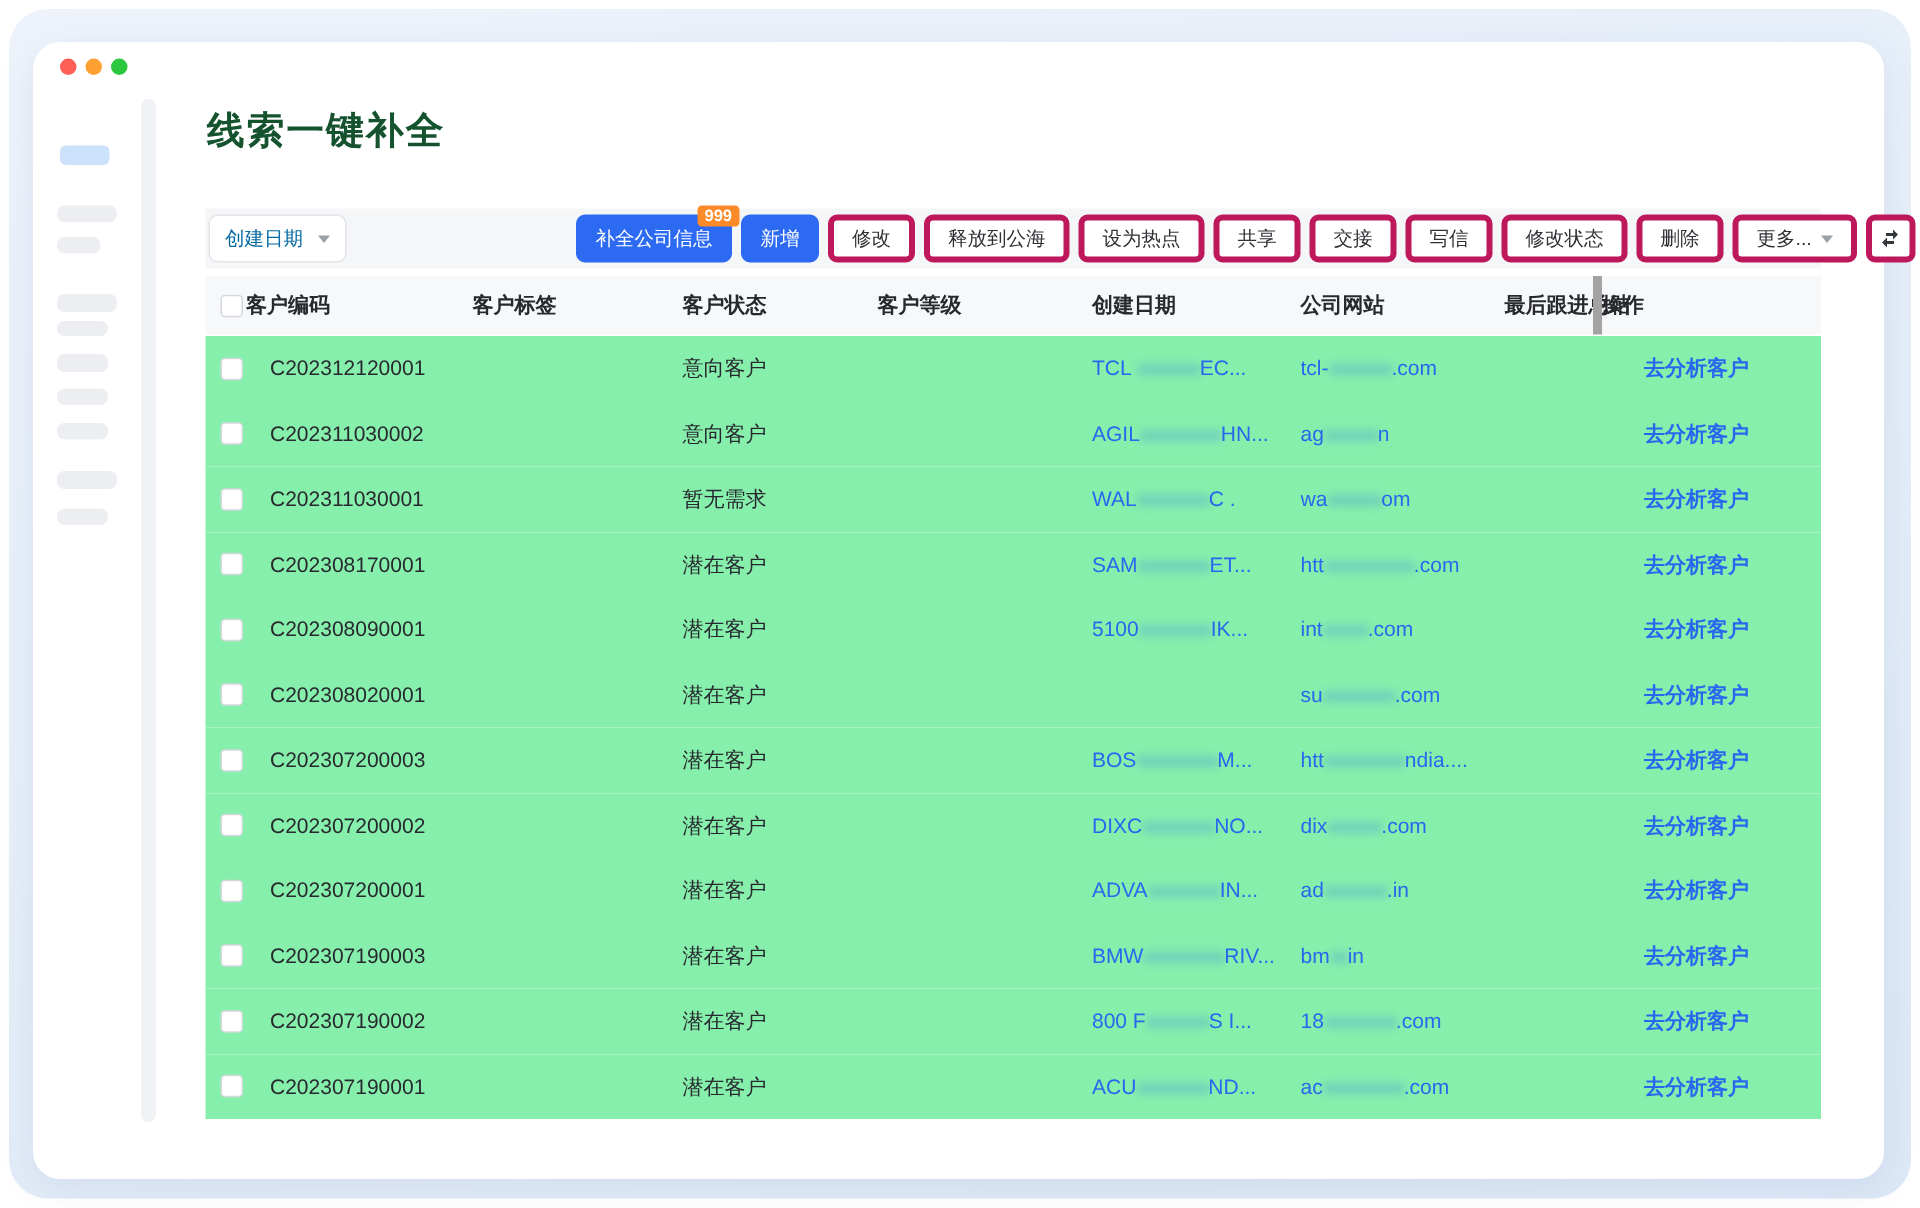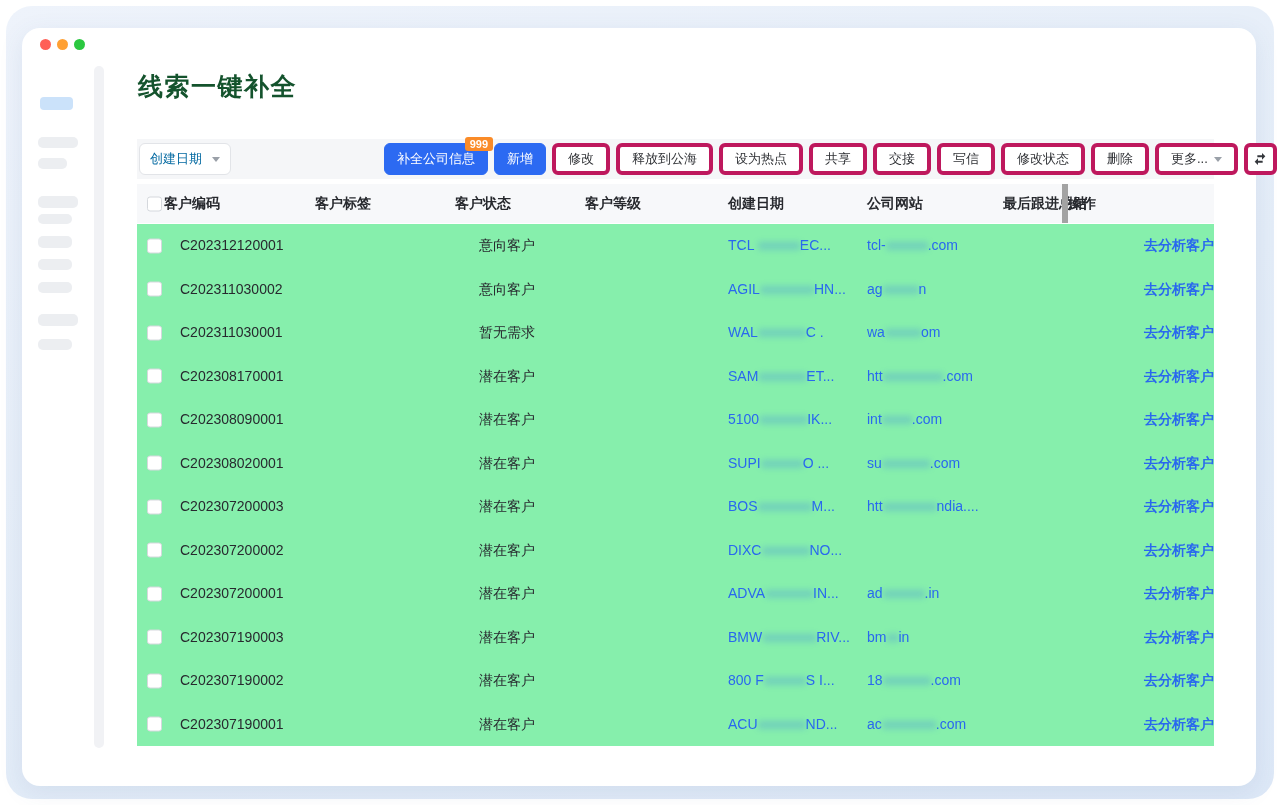--- a/index.html
+++ b/index.html
@@ -41,26 +41,26 @@
   .th-action { left:925px; width:118px; text-align:left; border-left:6px solid #a3a3a3; }
 
   .cb { position:absolute; left:10px; top:50%; transform:translateY(-50%); width:15px; height:15px;
         border:1px solid #d5d8dd; border-radius:3px; background:#fff; cursor:pointer; }
 
   .rows { position:absolute; left:0; top:196px; width:1077px; }
   .row { position:relative; height:43.5px; background:#86efac; }
   .cell { position:absolute; top:0; height:43.5px; line-height:43.5px; font-size:14px; color:#27292e; white-space:nowrap; }
   .c-code { left:43px; }
   .c-tag { left:178px; }
-  .c-status { left:318px;margin-left:24px; }
+  .c-status { left:318px; }
   .c-level { left:448px; }
   .c-company { left:591px; width:136px; overflow:hidden; }
   .c-website { left:730px; width:133px; overflow:hidden; }
   .c-summary { left:866px; }
-  .c-action { left:959px; width:118px; text-align:right; font-weight:600; cursor:pointer; }
+  .c-action { left:959px; width:118px; text-align:left; font-weight:600; cursor:pointer; }
   .link { color:#2968ee; }
   .redacted { filter:blur(3px); opacity:.55; letter-spacing:-1px; }
 </style>
 </head>
 <body>
 
 <div class="frame">
   <div class="window">
 
     <div class="dot" style="left:17.5px; background:#ff5f57"></div>
@@ -212,23 +212,20 @@
     <span class="cell c-summary"></span>
     <span class="cell c-action link">去分析客户</span>
   </div>
 
   <div class="row">
     <div class="cb"></div>
     <span class="cell c-code">C202308020001</span>
     <span class="cell c-tag"></span>
     <span class="cell c-status">潜在客户</span>
     <span class="cell c-level"></span>
-    <span class="cell c-company link">
-      <span class="pre">SUPI</span><span class="redacted">xxxxxxx</span><span class="post">O ...</span>
-    </span>
     <span class="cell c-website link">
       <span class="pre">su</span><span class="redacted">xxxxxxxx</span><span class="post">.com</span>
     </span>
     <span class="cell c-summary"></span>
     <span class="cell c-action link">去分析客户</span>
   </div>
 
   <div class="row">
     <div class="cb"></div>
     <span class="cell c-code">C202307200003</span>
@@ -246,20 +243,23 @@
   </div>
 
   <div class="row">
     <div class="cb"></div>
     <span class="cell c-code">C202307200002</span>
     <span class="cell c-tag"></span>
     <span class="cell c-status">潜在客户</span>
     <span class="cell c-level"></span>
     <span class="cell c-company link">
       <span class="pre">DIXC</span><span class="redacted">xxxxxxxx</span><span class="post">NO...</span>
+    </span>
+    <span class="cell c-website link">
+      <span class="pre">dix</span><span class="redacted">xxxxxx</span><span class="post">.com</span>
     </span>
     <span class="cell c-summary"></span>
     <span class="cell c-action link">去分析客户</span>
   </div>
 
   <div class="row">
     <div class="cb"></div>
     <span class="cell c-code">C202307200001</span>
     <span class="cell c-tag"></span>
     <span class="cell c-status">潜在客户</span>

